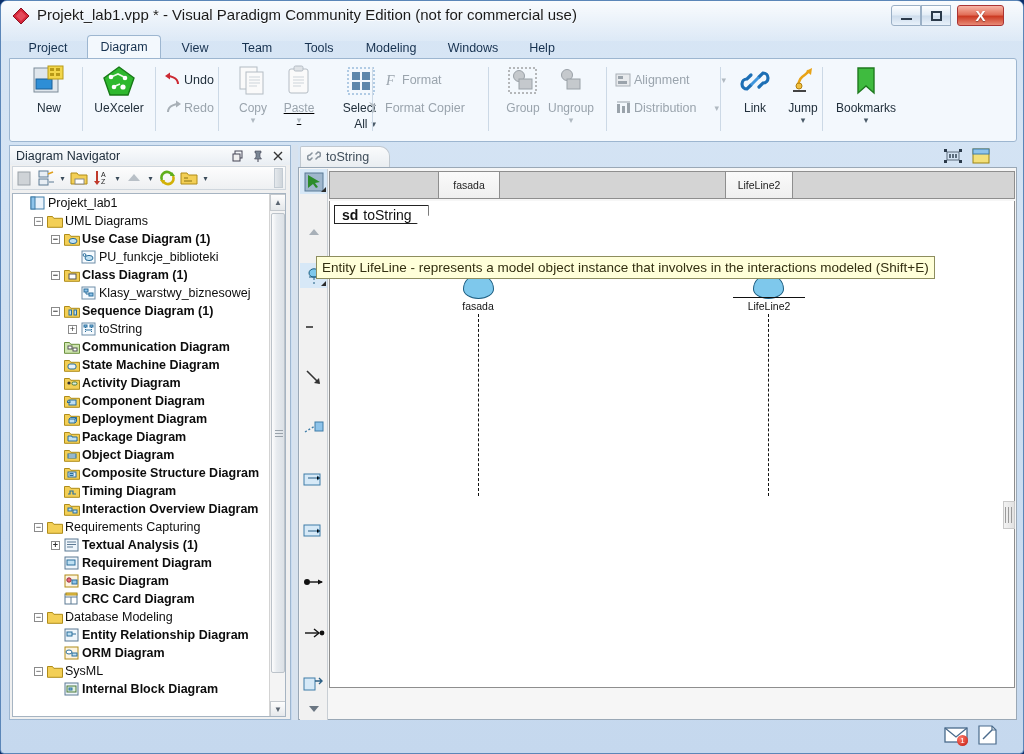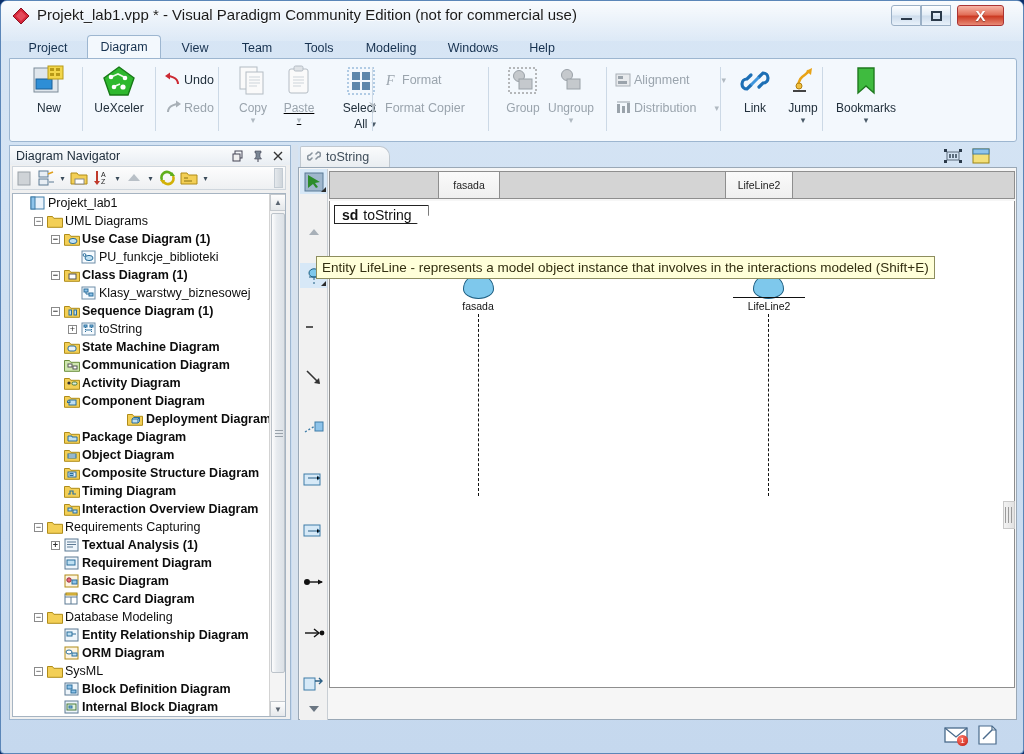--- a/index.html
+++ b/index.html
@@ -708,60 +708,60 @@
                   <path d="M4.5 5 v6 M10.5 5 v6" stroke="#2b6f9c" stroke-dasharray="1 1"></path>
                   <path d="M4.5 8 h6" stroke="#2b6f9c"></path>
                 </svg>
               </span>
               <span class="tlabel">toString</span>
             </div>
             <div class="trow bold" style="padding-left: 38px;">
               <span class="tspace"></span>
               <span class="tico">
                 <svg width="16" height="14" viewBox="0 0 16 14">
-                  <path d="M0.5 2.5 h5 l1.3 1.8 H15.5 v9 H0.5 Z" fill="#f3cf56" stroke="#b08c18"></path>
-                  <rect x="4" y="6" width="8" height="5" rx="2" fill="#e8f2fa" stroke="#2b6f9c"></rect>
-                </svg>
-              </span>
-              <span class="tlabel">State Machine Diagram</span>
-            </div>
-            <div class="trow bold" style="padding-left: 38px;">
-              <span class="tspace"></span>
-              <span class="tico">
-                <svg width="16" height="14" viewBox="0 0 16 14">
                   <path d="M0.5 2.5 h5 l1.3 1.8 H15.5 v9 H0.5 Z" fill="#cfe6b0" stroke="#6b8f3d"></path>
                   <rect x="4" y="6" width="4" height="3" fill="#fff" stroke="#555"></rect>
                   <rect x="9" y="8" width="4" height="3" fill="#fff" stroke="#555"></rect>
                 </svg>
               </span>
               <span class="tlabel">Communication Diagram</span>
             </div>
             <div class="trow bold" style="padding-left: 38px;">
               <span class="tspace"></span>
               <span class="tico">
                 <svg width="16" height="14" viewBox="0 0 16 14">
                   <path d="M0.5 2.5 h5 l1.3 1.8 H15.5 v9 H0.5 Z" fill="#f3cf56" stroke="#b08c18"></path>
+                  <rect x="4" y="6" width="8" height="5" rx="2" fill="#e8f2fa" stroke="#2b6f9c"></rect>
+                </svg>
+              </span>
+              <span class="tlabel">State Machine Diagram</span>
+            </div>
+            <div class="trow bold" style="padding-left: 38px;">
+              <span class="tspace"></span>
+              <span class="tico">
+                <svg width="16" height="14" viewBox="0 0 16 14">
+                  <path d="M0.5 2.5 h5 l1.3 1.8 H15.5 v9 H0.5 Z" fill="#f3cf56" stroke="#b08c18"></path>
                   <circle cx="5" cy="7" r="1.6" fill="#333"></circle>
                   <rect x="8" y="6" width="5" height="3" rx="1.5" fill="#dfeedd" stroke="#4a7a3c"></rect>
                 </svg>
               </span>
               <span class="tlabel">Activity Diagram</span>
             </div>
             <div class="trow bold" style="padding-left: 38px;">
               <span class="tspace"></span>
               <span class="tico">
                 <svg width="16" height="14" viewBox="0 0 16 14">
                   <path d="M0.5 2.5 h5 l1.3 1.8 H15.5 v9 H0.5 Z" fill="#f3cf56" stroke="#b08c18"></path>
                   <rect x="5" y="6" width="7" height="5" fill="#bfe0f2" stroke="#2b6f9c"></rect>
                   <rect x="3.5" y="7" width="2.5" height="1.5" fill="#fff" stroke="#2b6f9c"></rect>
                 </svg>
               </span>
               <span class="tlabel">Component Diagram</span>
             </div>
-            <div class="trow bold" style="padding-left: 38px; justify-content: flex-end;">
+            <div class="trow bold" style="padding-left: 38px;">
               <span class="tspace"></span>
               <span class="tico">
                 <svg width="16" height="14" viewBox="0 0 16 14">
                   <path d="M0.5 2.5 h5 l1.3 1.8 H15.5 v9 H0.5 Z" fill="#f3cf56" stroke="#b08c18"></path>
                   <path d="M5 7 h6 v4 H5 Z M5 7 l1.5 -1.5 h6 L11 7 M11 7 l1.5 -1.5 v4 L11 11" fill="#bfe0f2" stroke="#2b6f9c"></path>
                 </svg>
               </span>
               <span class="tlabel">Deployment Diagram</span>
             </div>
             <div class="trow bold" style="padding-left: 38px;">
@@ -902,31 +902,20 @@
               <span class="tlabel">ORM Diagram</span>
             </div>
             <div class="trow" style="padding-left: 21px;">
               <span class="texp">−</span>
               <span class="tico">
                 <svg width="16" height="14" viewBox="0 0 16 14">
                   <path d="M0.5 2.5 h5 l1.3 1.8 H15.5 v9 H0.5 Z" fill="#f3cf56" stroke="#b08c18"></path>
                 </svg>
               </span>
               <span class="tlabel">SysML</span>
-            </div>
-            <div class="trow bold" style="padding-left: 38px;">
-              <span class="tspace"></span>
-              <span class="tico">
-                <svg width="15" height="14" viewBox="0 0 15 14">
-                  <rect x="1" y="1" width="13" height="12" fill="#eef5fb" stroke="#5d7a94"></rect>
-                  <rect x="3" y="3" width="5" height="4" fill="#8fc4ea" stroke="#2b6f9c"></rect>
-                  <rect x="7" y="8" width="5" height="3" fill="#8fc4ea" stroke="#2b6f9c"></rect>
-                </svg>
-              </span>
-              <span class="tlabel">Block Definition Diagram</span>
             </div>
             <div class="trow bold" style="padding-left: 38px;">
               <span class="tspace"></span>
               <span class="tico">
                 <svg width="15" height="14" viewBox="0 0 15 14">
                   <rect x="1" y="1" width="13" height="12" fill="#eef5fb" stroke="#5d7a94"></rect>
                   <rect x="3" y="4" width="9" height="6" fill="#dff0df" stroke="#4a7a3c"></rect>
                   <rect x="5" y="6" width="3" height="2" fill="#8fc4ea" stroke="#2b6f9c"></rect>
                 </svg>
               </span>

